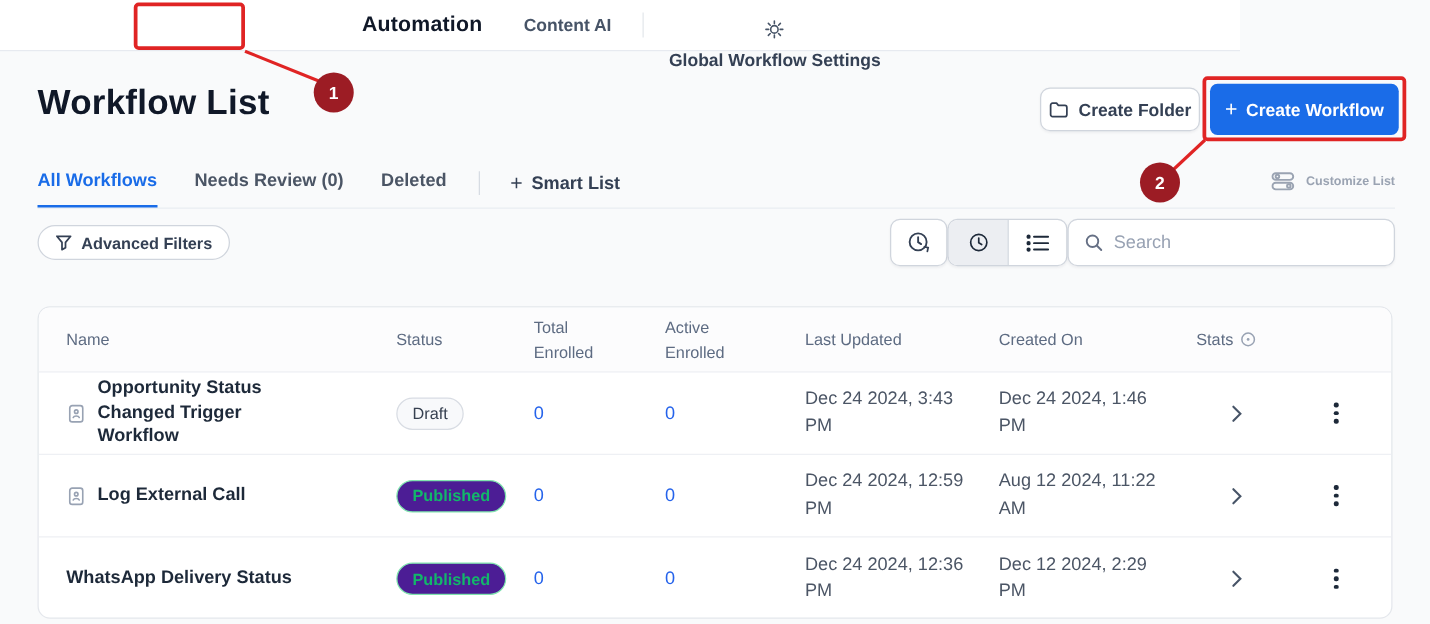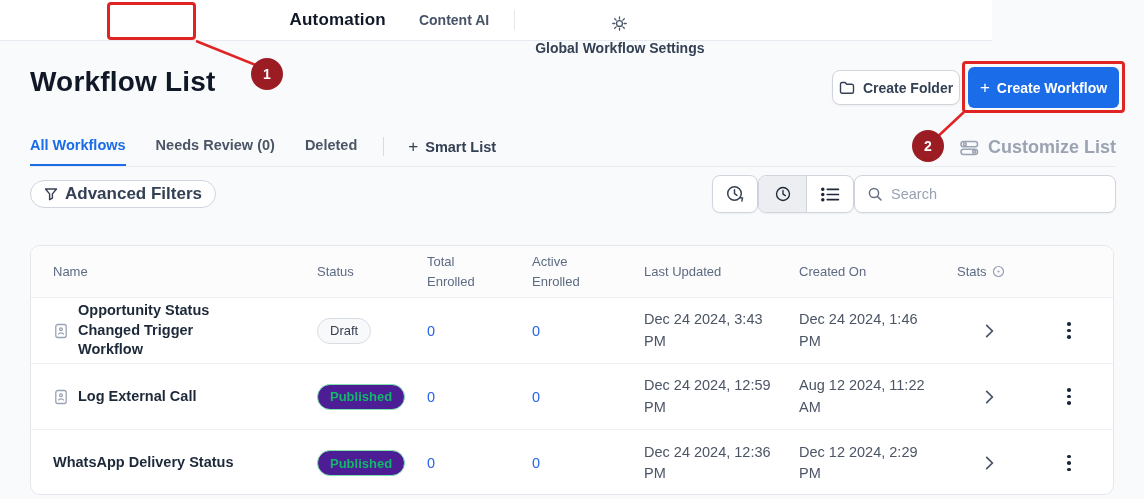--- a/index.html
+++ b/index.html
@@ -43,27 +43,27 @@
   
   .listtabs {
     position:absolute; left:30px; top:137px; width:1086px; height:30px;
     display:flex; align-items:flex-start; border-bottom:1px solid #e9edf2;
   }
   .ltab { font-size:14.5px; font-weight:600; color:#4b5565; margin-right:30px; padding-bottom:11px; cursor:pointer; white-space:nowrap; }
   .ltab.active { color:#1a6ce8; font-weight:700; border-bottom:2px solid #1a6ce8; margin-bottom:-1px; }
   .ltab-divider { width:1px; height:19px; background:#d7dce3; margin:0 24px 0 -4px; }
   .smart-list { display:flex; align-items:center; gap:7px; font-size:14.5px; font-weight:700; color:#344054; padding-bottom:10px; cursor:pointer; }
   .smart-list .plus { font-size:17px; font-weight:400; }
-  .customize-list { margin-left:auto; display:flex; align-items:center; gap:9px; font-size:18px; font-weight:700; color:#9aa3b2; padding-bottom:10px; cursor:pointer; }
+  .customize-list { margin-left:auto; display:flex; align-items:center; gap:9px; font-size:10px; font-weight:700; color:#9aa3b2; padding-bottom:10px; cursor:pointer; }
   
   .toolbar { position:absolute; left:30px; top:175px; width:1086px; height:38px; display:flex; align-items:center; }
   .adv-filters {
     display:flex; align-items:center; gap:7px; height:28px; padding:0 13px;
     background:#fff; border:1px solid #d0d5dd; border-radius:15px;
-    font-size:17px; font-weight:700; color:#344054; cursor:pointer;
+    font-size:13px; font-weight:700; color:#344054; cursor:pointer;
   }
   .toolbar-right { margin-left:auto; display:flex; align-items:center; }
   .icon-btn {
     width:46px; height:38px; background:#fff; border:1px solid #d0d5dd; border-radius:8px;
     display:flex; align-items:center; justify-content:center; cursor:pointer;
     box-shadow:0 1px 2px rgba(16,24,40,.05);
   }
   .segmented { height:38px; background:#fff; border:1px solid #d0d5dd; border-radius:8px; display:flex; overflow:hidden; box-shadow:0 1px 2px rgba(16,24,40,.05); }
   .segment { width:47px; display:flex; align-items:center; justify-content:center; cursor:pointer; }
   .segment.selected { background:#eceef2; }

